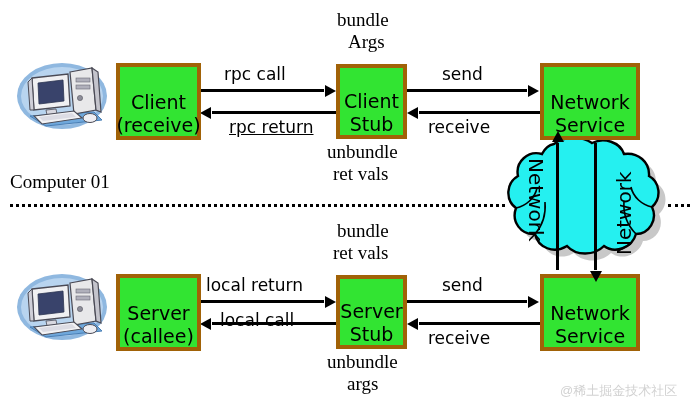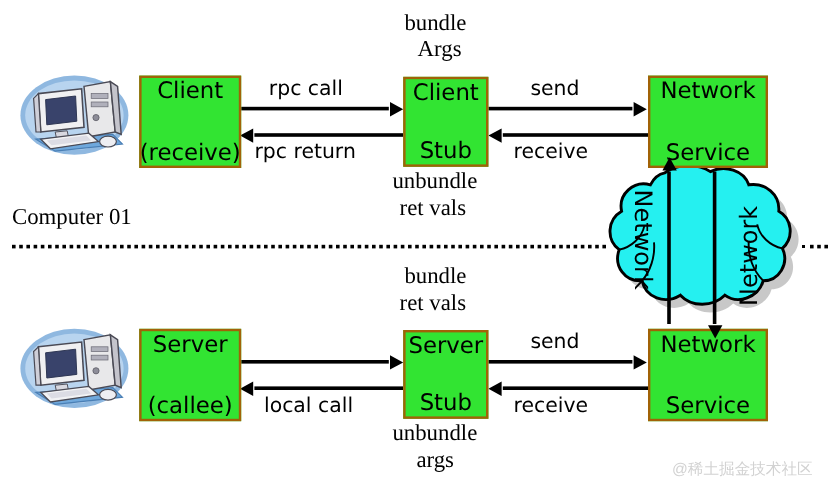--- a/index.html
+++ b/index.html
@@ -15,26 +15,26 @@
     width: 692px;
     height: 408px;
     background: #ffffff;
     overflow: hidden;
   }
 
   
   .gbox {
     position: absolute;
     background: #32E432;
-    border: 2px solid #a16207;
+    border: 4px solid #a16207;
     box-sizing: border-box;
     display: flex;
     flex-direction: column;
     align-items: center;
-    justify-content: space-between;
+    justify-content: flex-end;
     font-family: "DejaVu Sans", sans-serif;
     font-size: 19px;
     line-height: 1.18;
     color: #000000;
     z-index: 6;
   }
   .gbox span { display: block; white-space: nowrap; }
 
   
   .lbl {
@@ -163,21 +163,21 @@
 
   <div class="gbox" style="left:116px; top:63px; width:85px; height:77px;">
     <span>Client</span>
     <span>(receive)</span>
   </div>
 
   <div class="arrow right" style="left:201px; top:89px; width:123px;"></div>
   <div class="lbl" style="left:224px; top:64px;">rpc call</div>
 
   <div class="arrow left" style="left:212px; top:111px; width:124px;"></div>
-  <div class="lbl" style="left:212px; top:117px;">rpc return</div>
+  <div class="lbl" style="left:229px; top:117px;text-decoration:underline;">rpc return</div>
 
   <div class="lbl big" style="left:337px; top:9px;">bundle</div>
   <div class="lbl big" style="left:348px; top:31px;">Args</div>
 
   <div class="gbox" style="left:336px; top:64px; width:71px; height:75px;">
     <span>Client</span>
     <span>Stub</span>
   </div>
 
   <div class="lbl big" style="left:327px; top:141px;">unbundle</div>
@@ -262,23 +262,24 @@
       <ellipse cx="74" cy="62" rx="7" ry="4.5" fill="#eeeef2" stroke="#4a4a55" stroke-width="1"></ellipse>
     </svg>
   </div>
 
   <div class="gbox" style="left:116px; top:274px; width:85px; height:77px;">
     <span>Server</span>
     <span>(callee)</span>
   </div>
 
   <div class="arrow right" style="left:201px; top:300px; width:123px;"></div>
+  <div class="lbl" style="left:206px; top:275px;">local return</div>
 
   <div class="arrow left" style="left:212px; top:322px; width:124px;"></div>
-  <div class="lbl" style="left:220px; top:328px;">local call</div>
+  <div class="lbl" style="left:220px; top:310px;">local call</div>
 
   <div class="lbl big" style="left:337px; top:220px;">bundle</div>
   <div class="lbl big" style="left:333px; top:242px;">ret vals</div>
 
   <div class="gbox" style="left:336px; top:275px; width:71px; height:74px;">
     <span>Server</span>
     <span>Stub</span>
   </div>
 
   <div class="lbl big" style="left:327px; top:351px;">unbundle</div>

